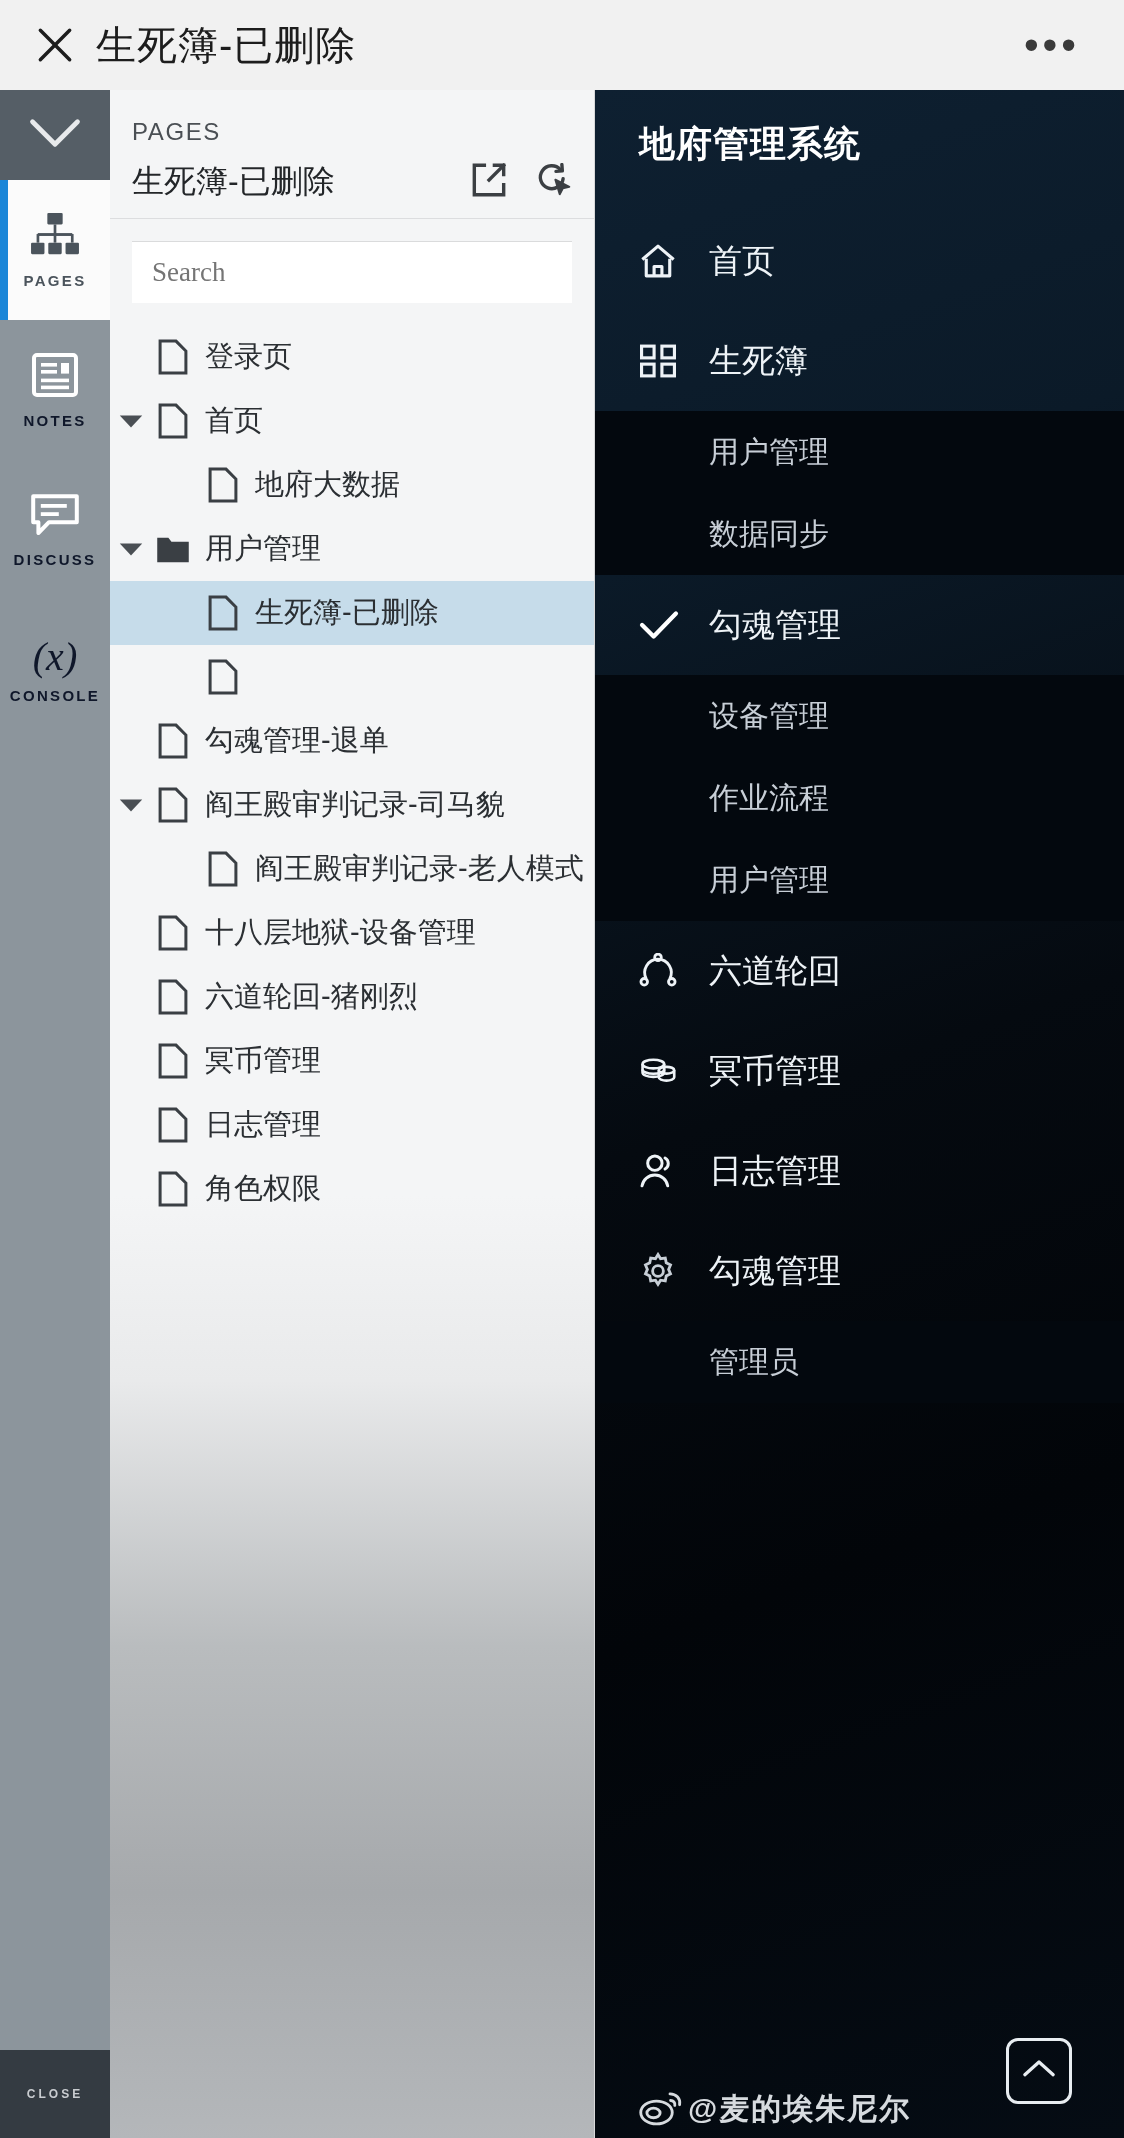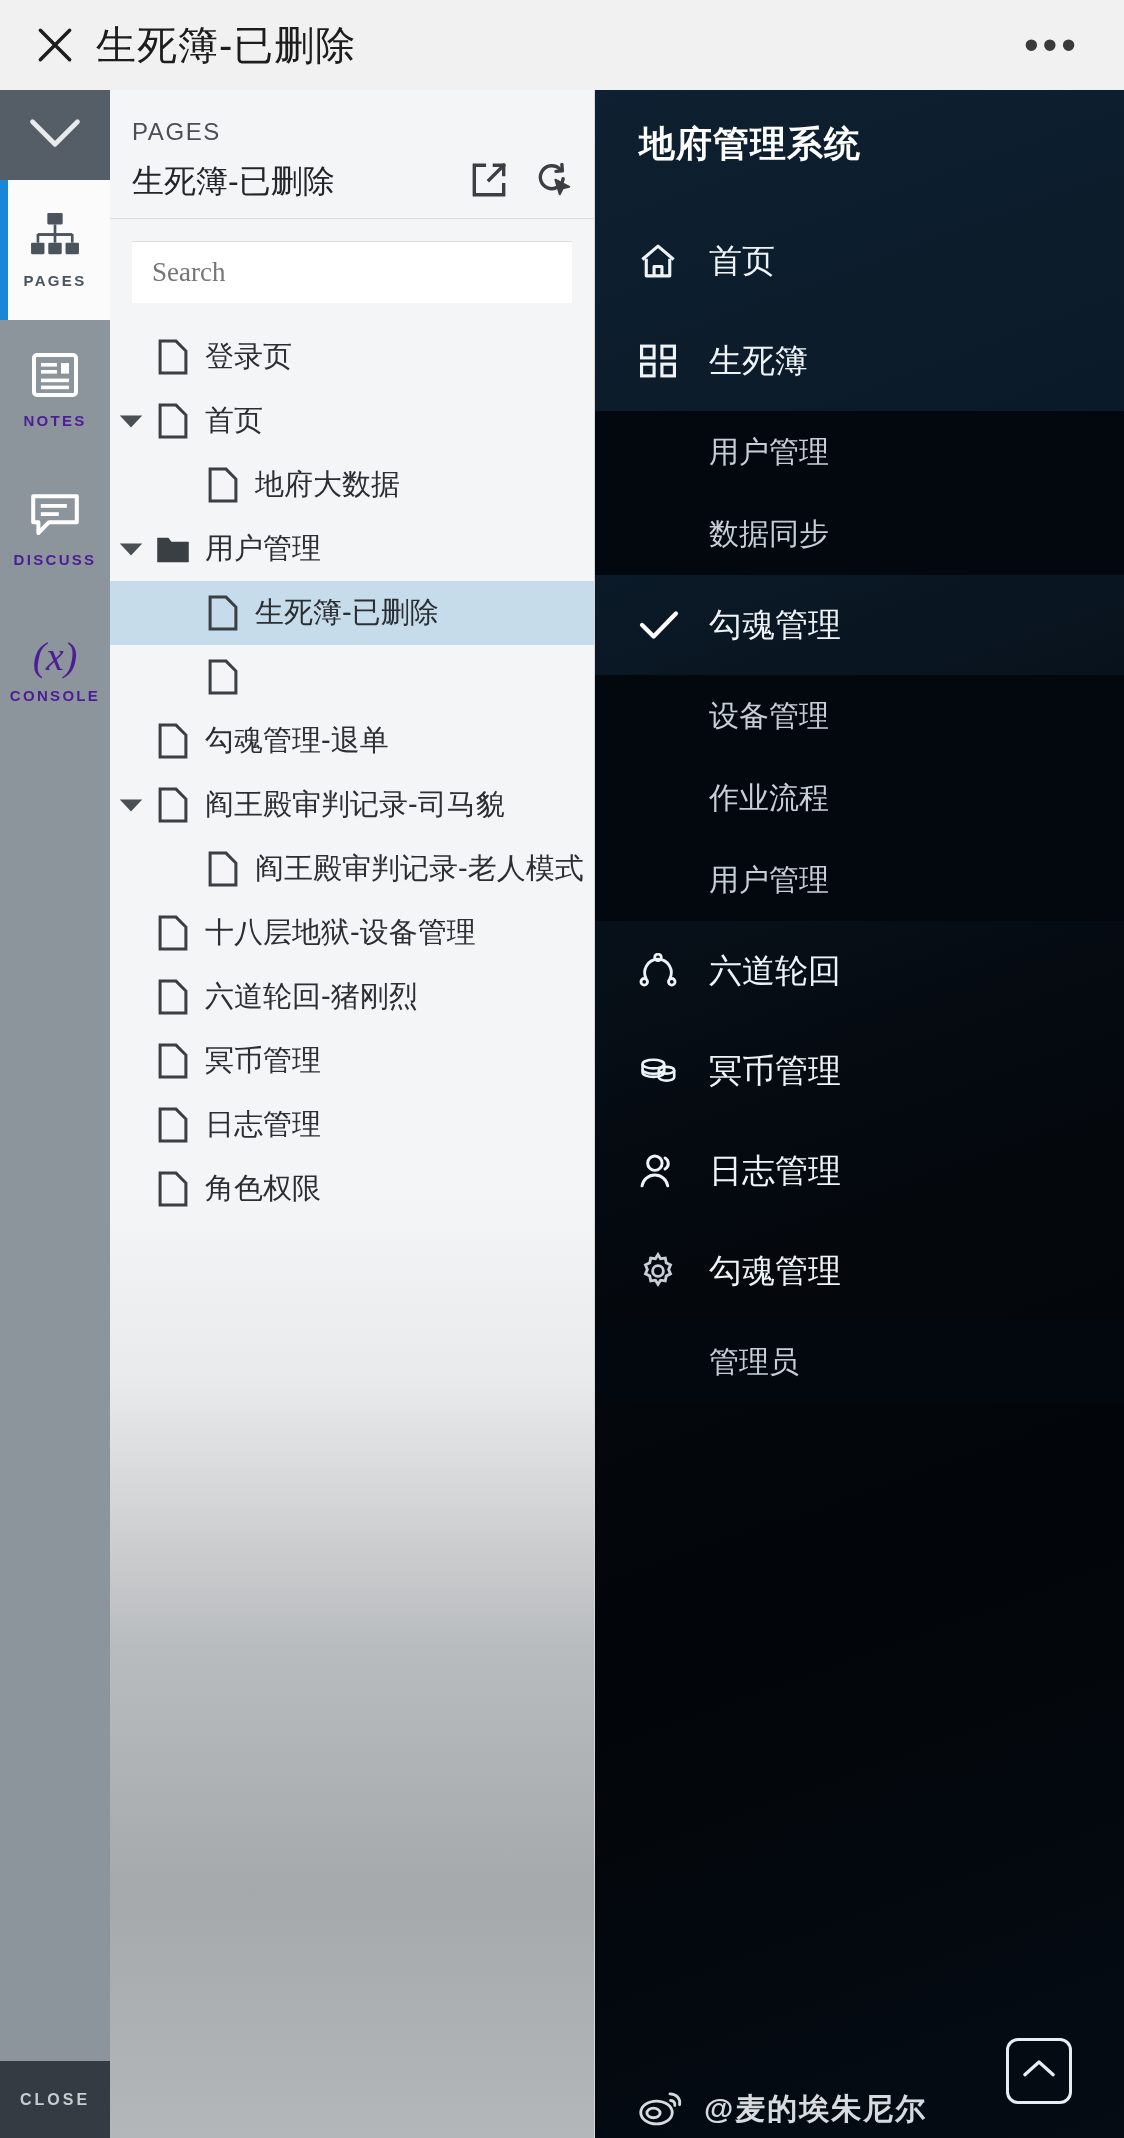--- a/index.html
+++ b/index.html
@@ -48,37 +48,37 @@
   #rail .rail-top {
     height:90px; background:#555e66;
     display:flex; align-items:center; justify-content:center;
     cursor:pointer;
   }
   #rail .rail-item {
     height:140px;
     display:flex; flex-direction:column;
     align-items:center; justify-content:center;
     gap:10px; cursor:pointer; position:relative;
-    color:#4c1d95;
+    color:#0f172a;
   }
   #rail .rail-item.active {
     background:#fbfbfb; color:#4b545c;
   }
   #rail .rail-item.active::before {
     content:""; position:absolute; left:0; top:0; bottom:0;
     width:8px; background:#1b86d8;
   }
   #rail .rail-label {
     font-size:15px; font-weight:700; letter-spacing:2.3px;
   }
   #rail .rail-spacer { flex:1; }
   #rail .rail-close {
-    height:77px; background:#343b42;
+    height:88px; background:#343b42;
     display:flex; align-items:center; justify-content:center;
-    color:#c9ccd0; font-size:16px; font-weight:700; letter-spacing:3px;
+    color:#c9ccd0; font-size:12px; font-weight:700; letter-spacing:3px;
     cursor:pointer;
   }
   .icon-x { font-style:italic; font-family:"Liberation Serif","DejaVu Serif",serif; font-size:40px; line-height:1; }
 
   
   #pages-panel {
     position:absolute; left:110px; top:0; width:485px; height:2048px;
     background:linear-gradient(to bottom,#f4f5f6 0%,#f4f5f6 54%,#e9eaeb 63%,#b9bcbe 76%,#a6a9ac 88%,#b4b7ba 100%);
     border-right:1px solid #d8d9da;
     overflow:hidden;
@@ -168,21 +168,21 @@
     position:absolute; right:52px; bottom:34px;
     width:66px; height:66px; border-radius:12px;
     border:3px solid #e8edf1; background:transparent;
     display:flex; align-items:center; justify-content:center;
     cursor:pointer; z-index:5;
   }
 
   
   #watermark {
     position:absolute; left:638px; bottom:8px;
-    display:flex; align-items:center; gap:20px; z-index:6;
+    display:flex; align-items:center; gap:4px; z-index:6;
     opacity:.92;
   }
   #watermark .wm-text {
     font-size:30px; color:#e9edf1; font-weight:700; letter-spacing:2px;
   }
 </style>
 </head>
 <body>
 
 <div id="topbar">

